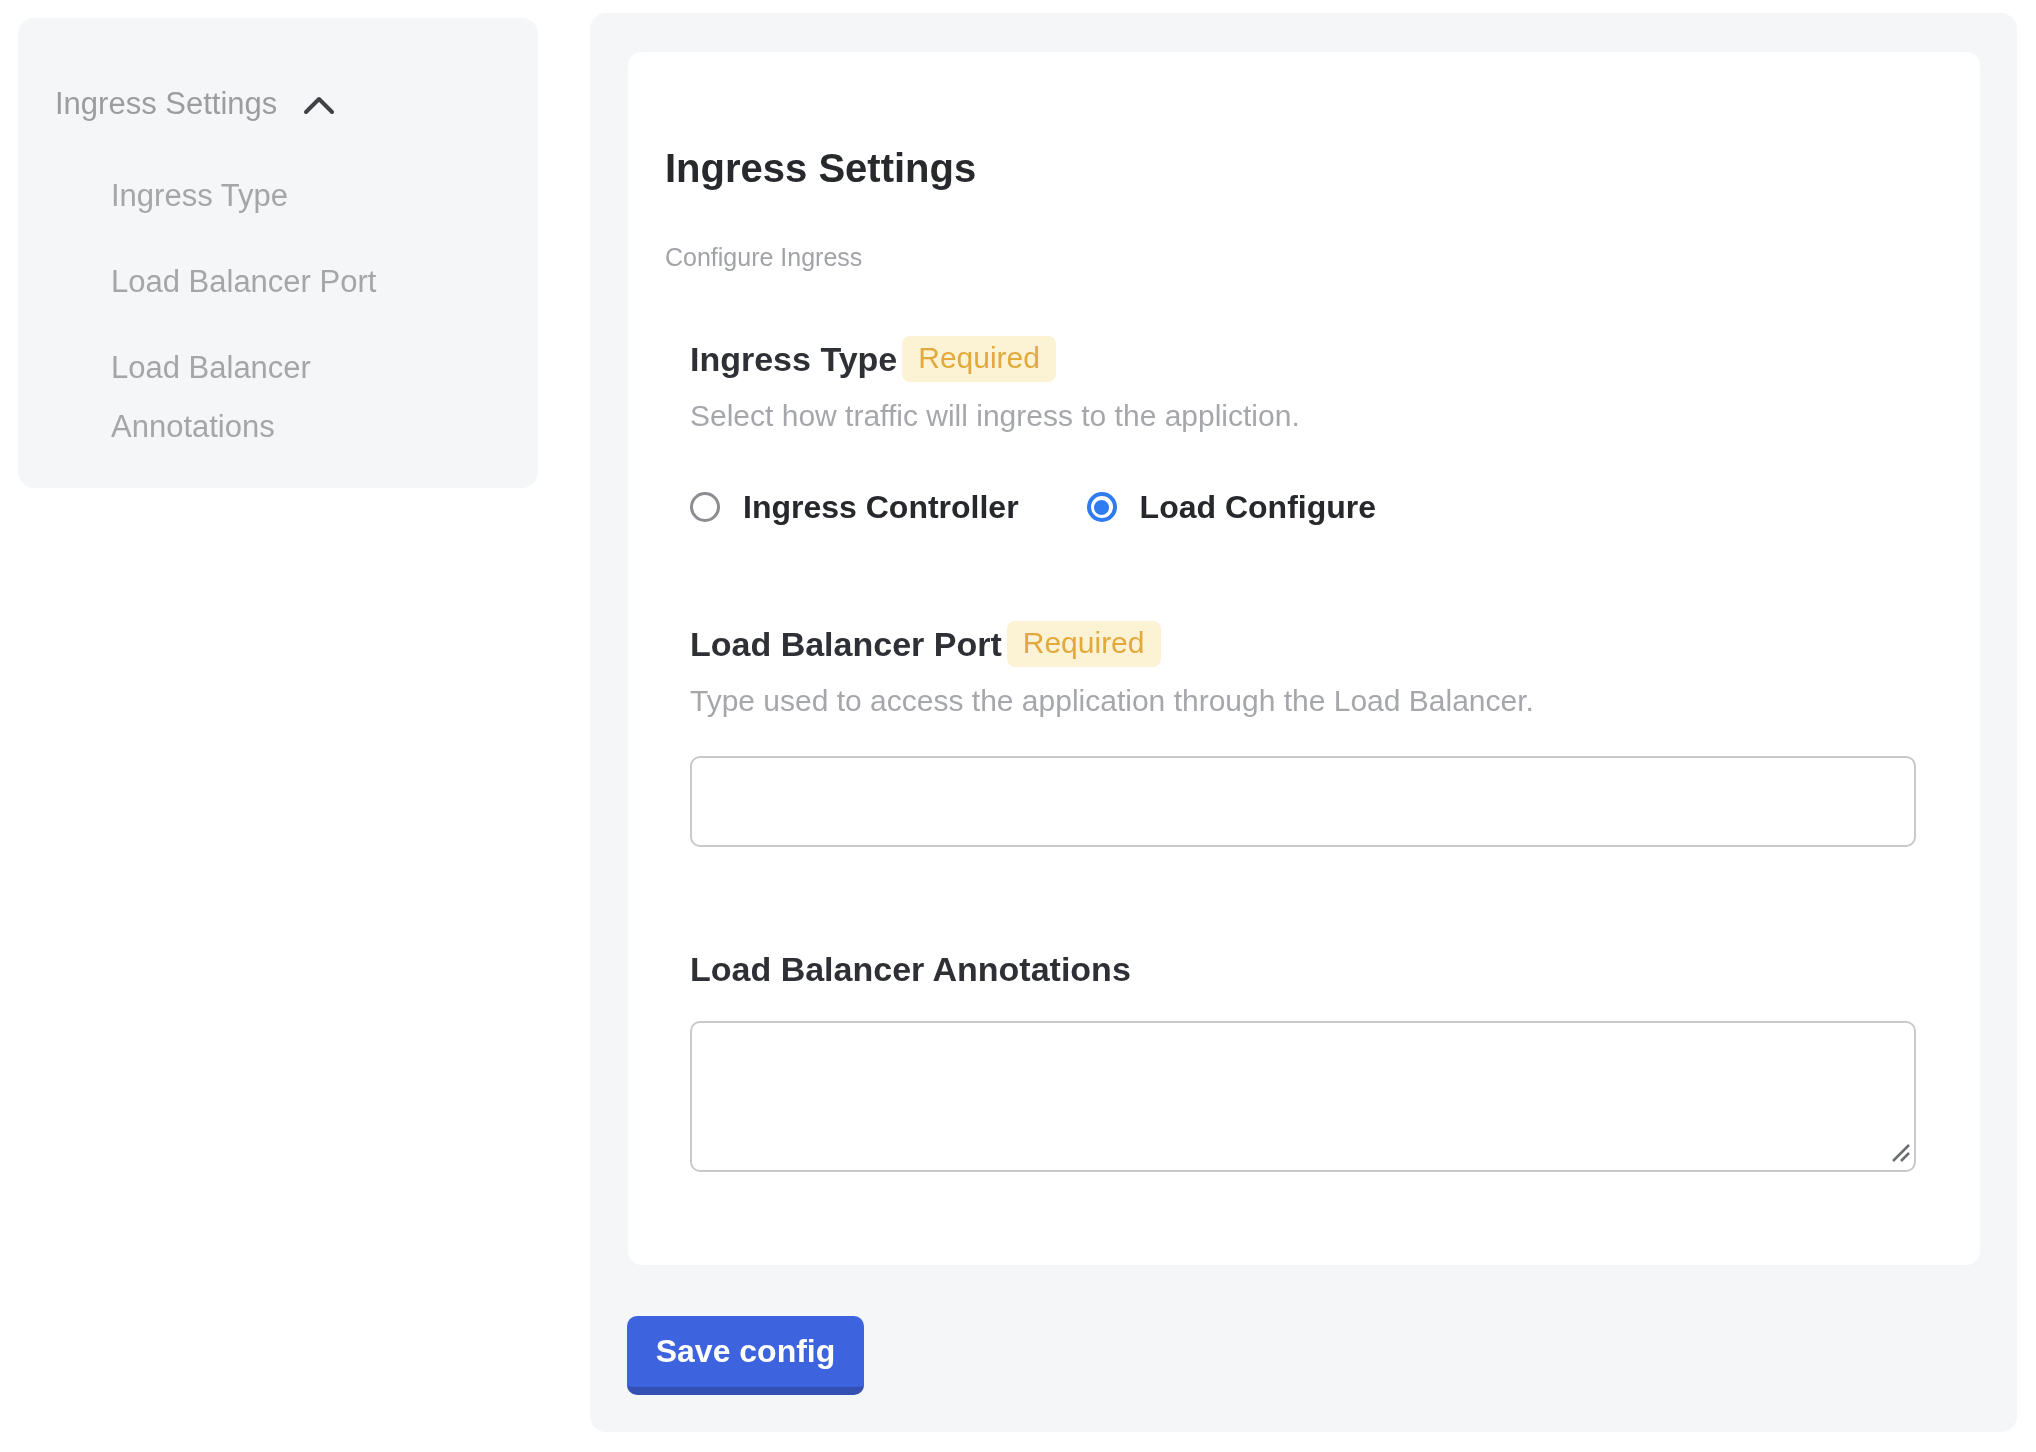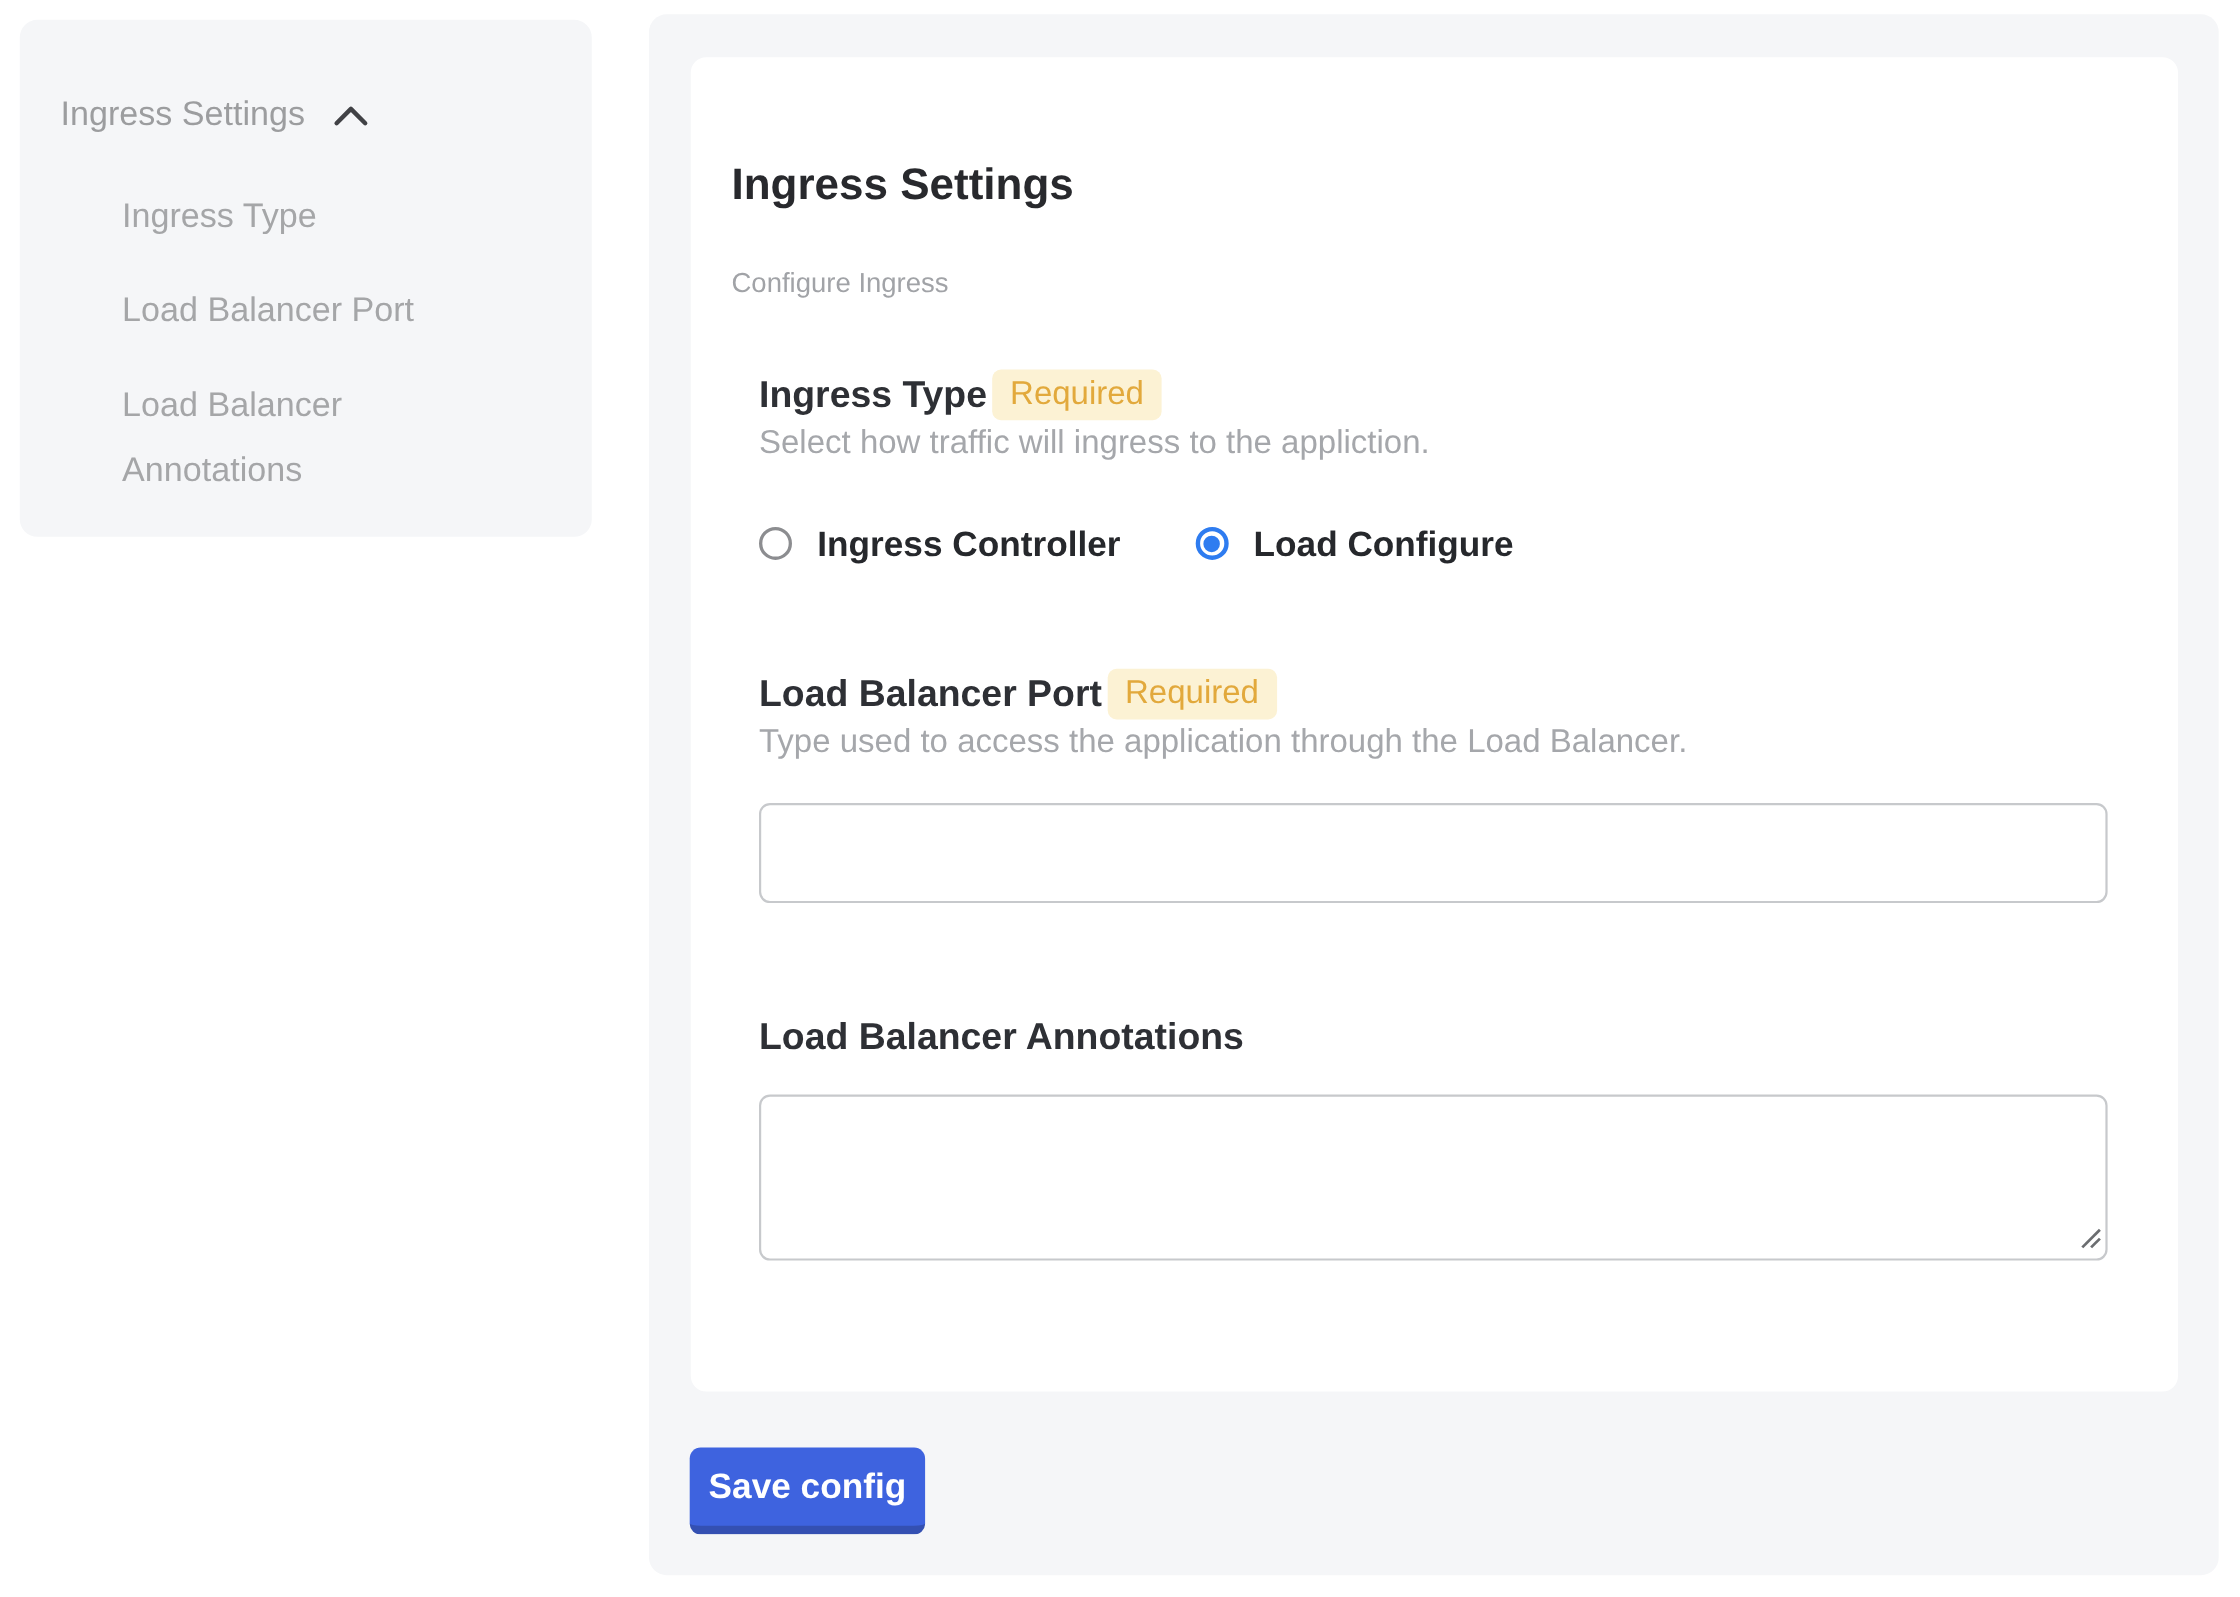--- a/index.html
+++ b/index.html
@@ -101,21 +101,21 @@
     margin-left: 5px;
     background: #fcf2d4;
     color: #e2a93c;
     font-size: 30px;
     font-weight: 400;
     line-height: 30px;
     padding: 7px 16px 9px 16px;
     border-radius: 8px;
   }
   .field-desc {
-    margin-top: 2px;
+    margin-top: 15px;
     font-size: 30px;
     line-height: 38px;
     color: #a5a7ab;
   }
 
   
   .radio-row {
     margin-top: 54px;
     display: flex; align-items: center;
   }
@@ -194,21 +194,21 @@
   .resize-handle {
     position: absolute;
     right: 5px; bottom: 5px;
     pointer-events: none;
   }
 
   
   .save-btn {
     position: absolute;
     left: 37px; top: 1303px;
-    width: 214px; height: 79px;
+    width: 237px; height: 79px;
     background: #3e63df;
     border: none;
     border-bottom: 8px solid #3450b2;
     border-radius: 10px;
     color: #ffffff;
     font-size: 32px;
     font-weight: 700;
     font-family: inherit;
     cursor: pointer;
   }

